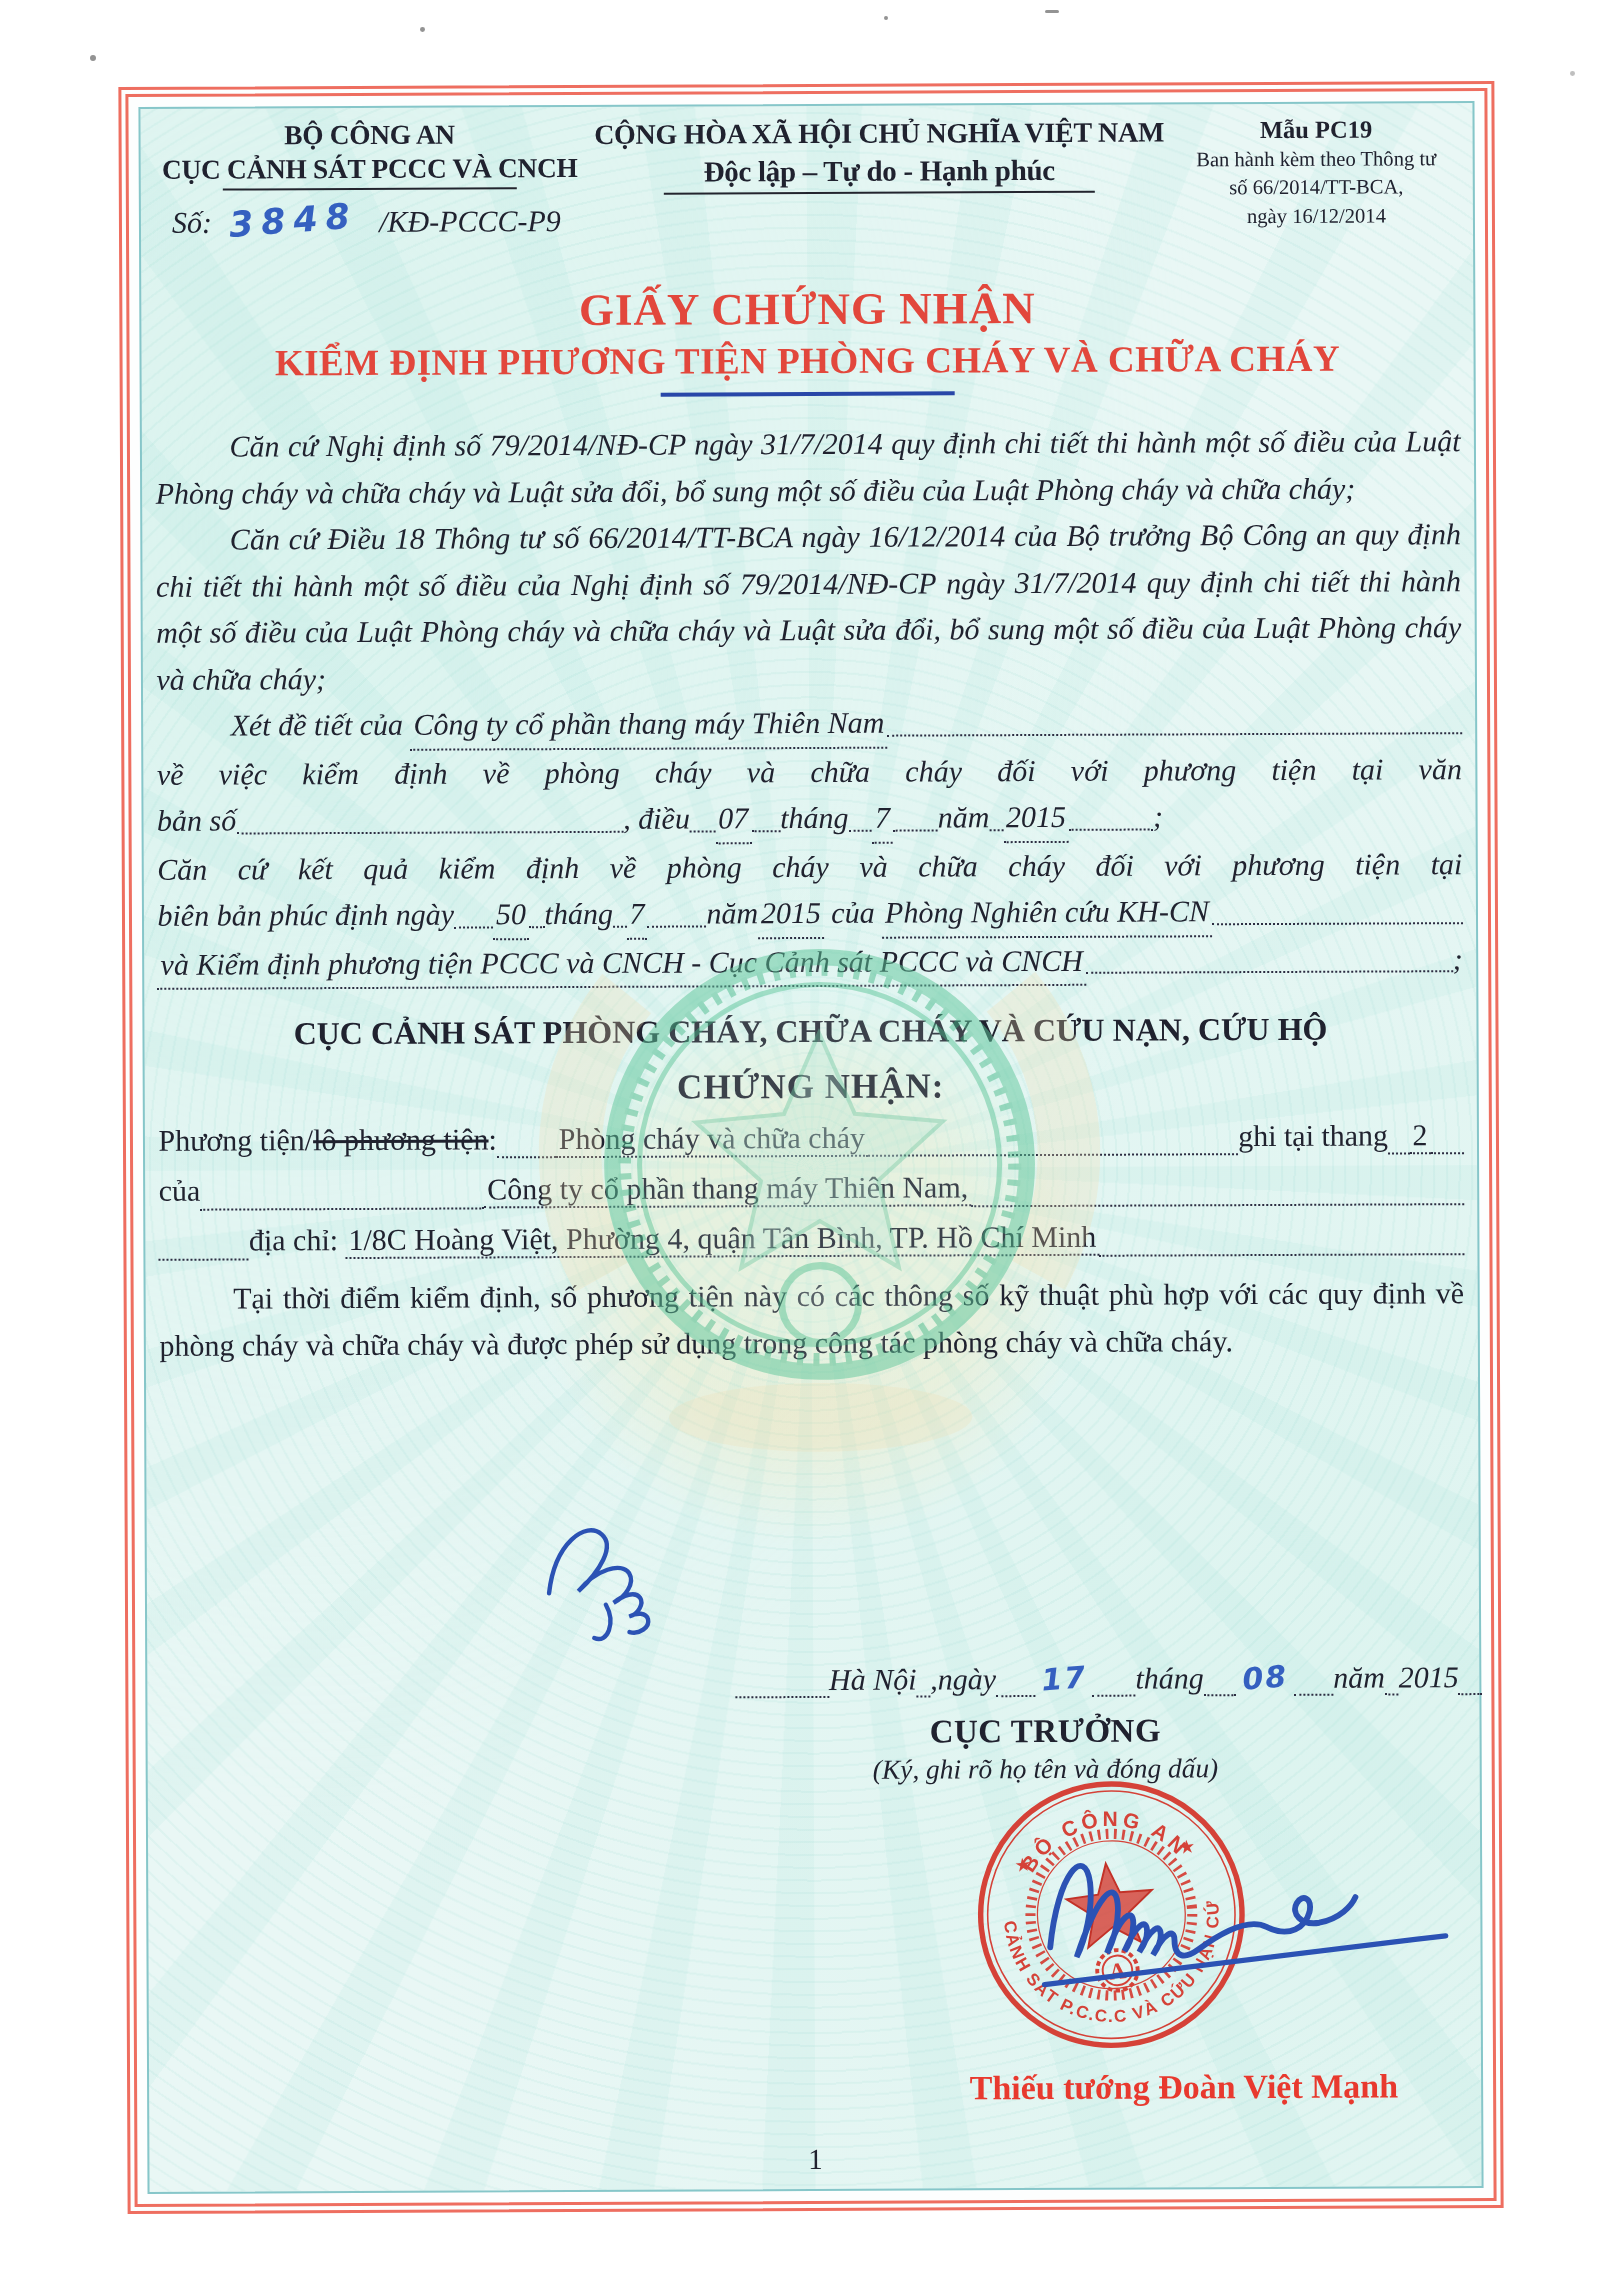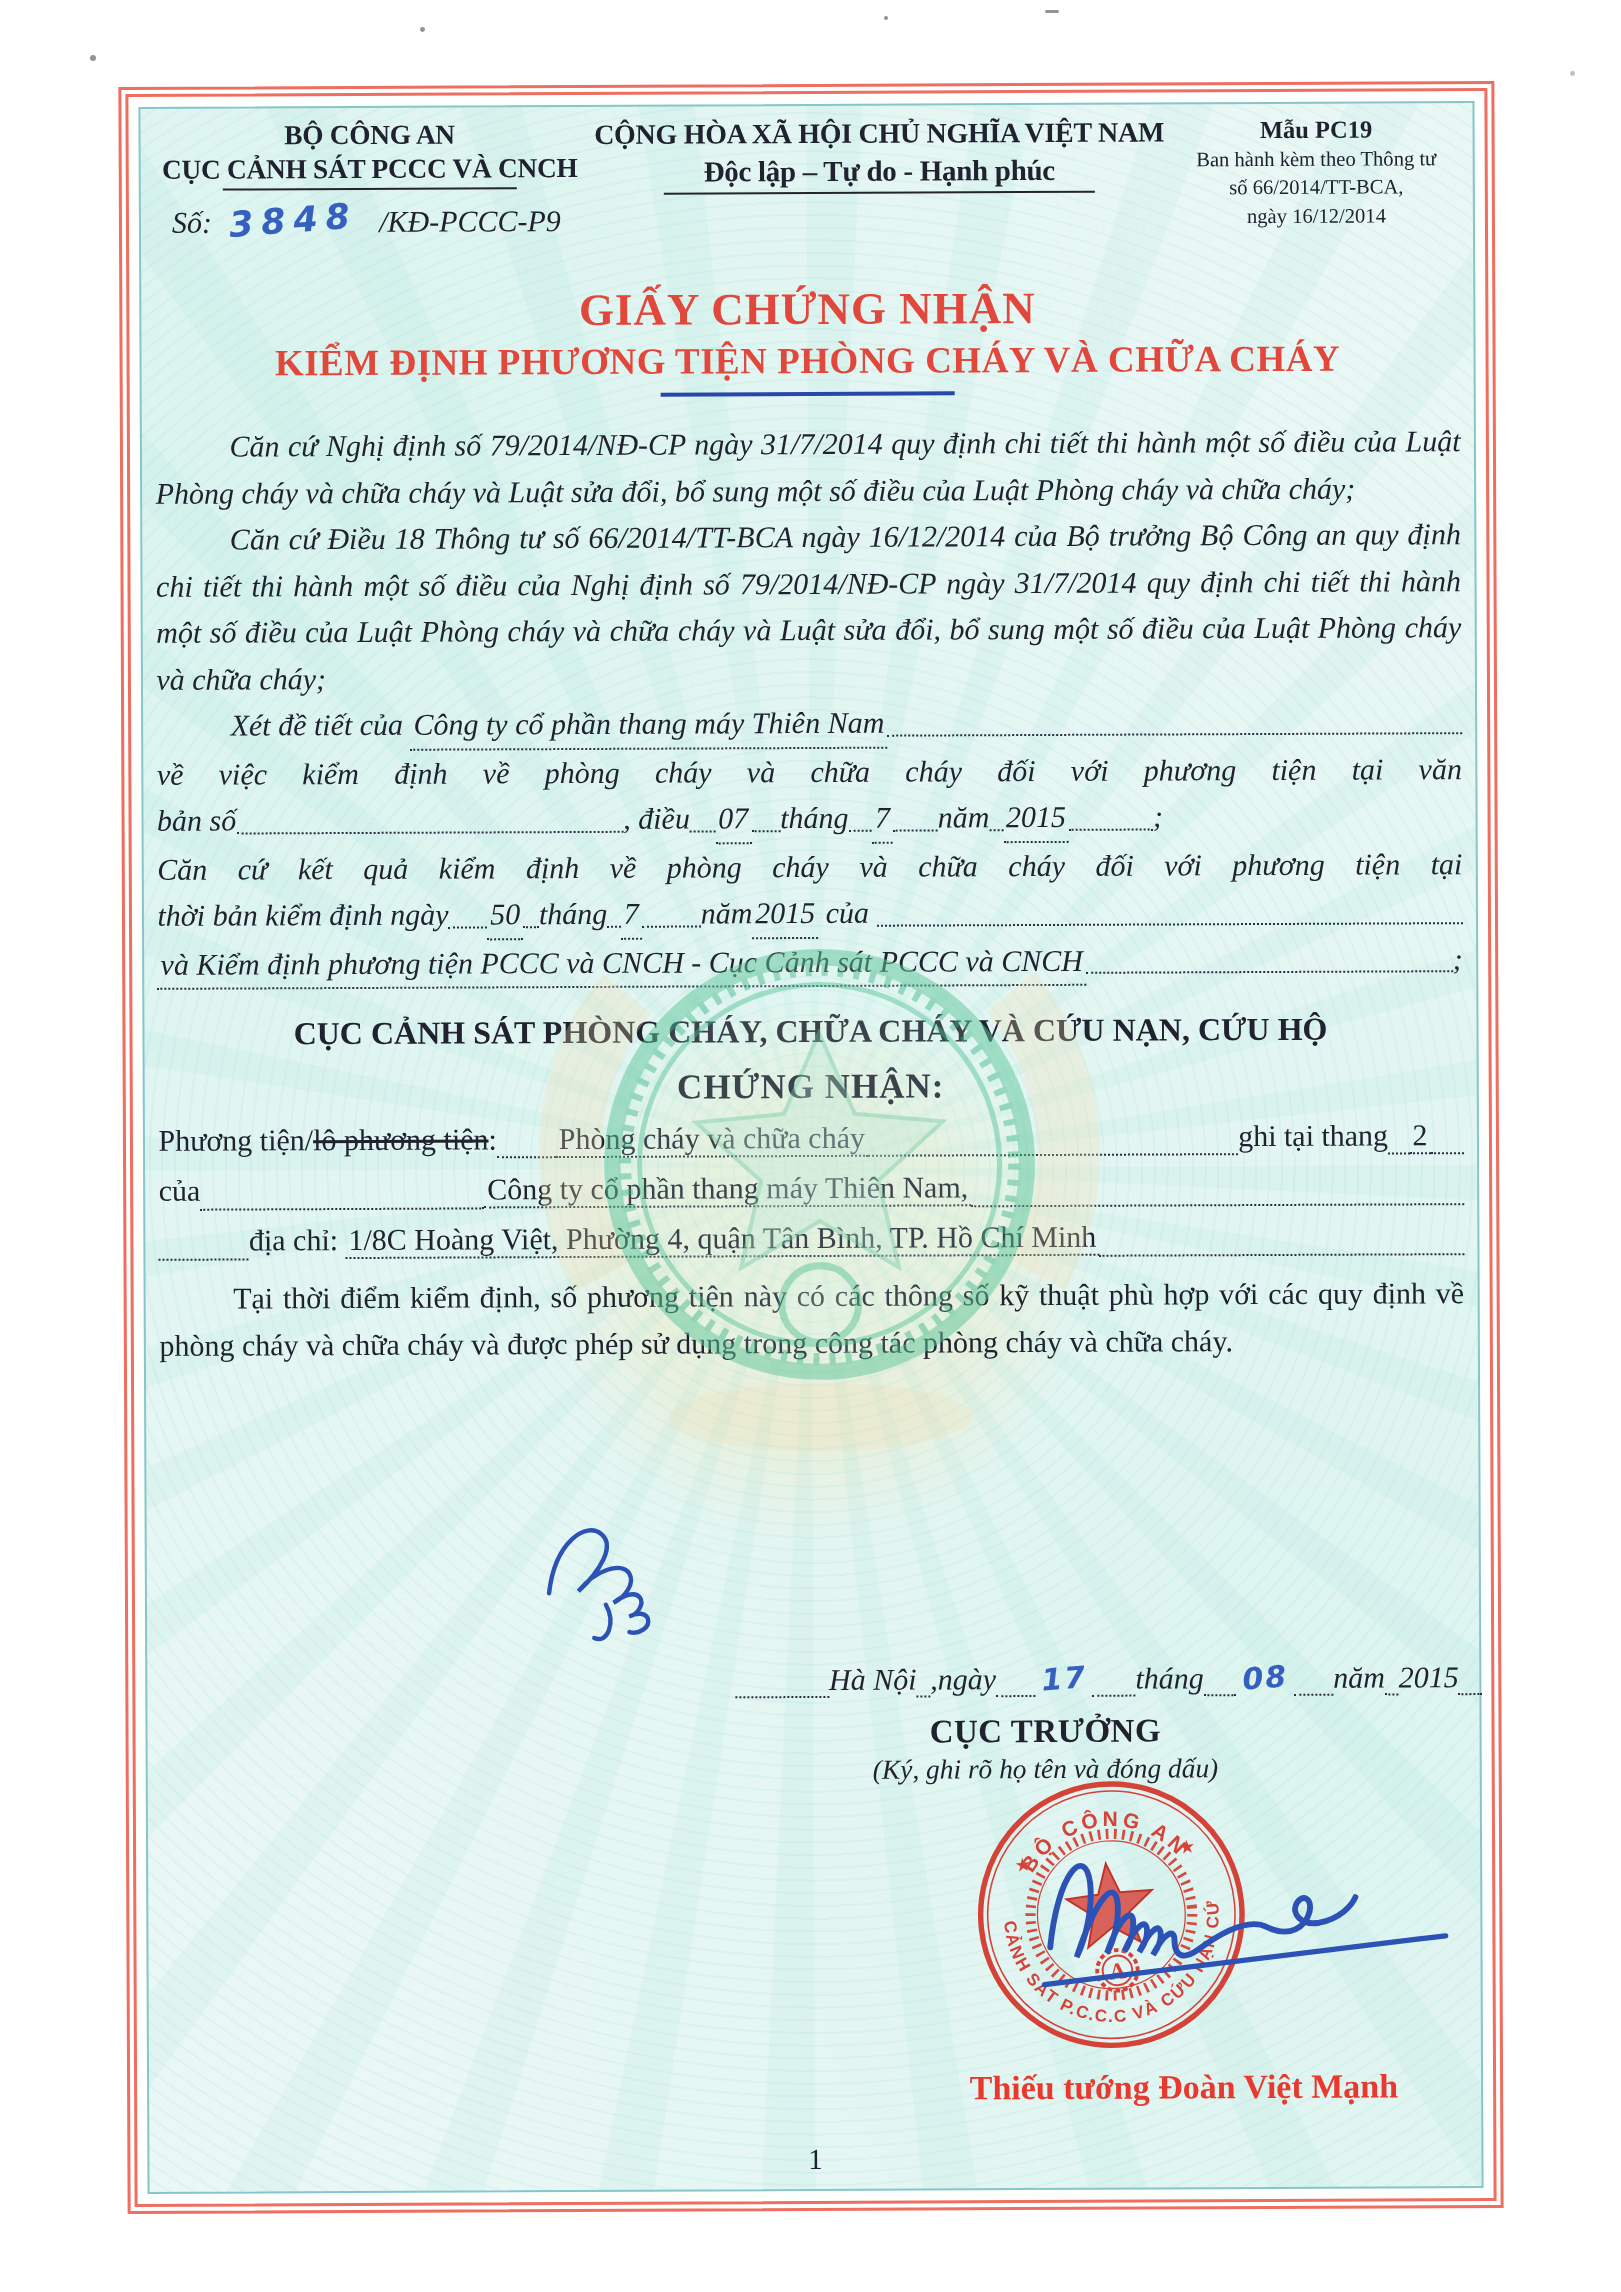--- a/index.html
+++ b/index.html
@@ -149,31 +149,32 @@
         <span class="dots" style="width:45px;"></span>
         <span>năm</span>
         <span class="dots" style="width:13.7px;"></span>
         <span class="typed">2015</span>
         <span class="dots" style="width:84px;"></span>
         <span>;</span>
       </div>
 
       <p class="jline"><span class="ind"></span><span>Căn cứ kết quả kiểm định về phòng cháy và chữa cháy đối với phương tiện tại</span></p>
       <div class="line">
-        <span>thời bản kiểm định ngày</span>
+        <span>biên bản phúc định ngày</span>
         <span class="dots" style="width:39px;"></span>
         <span class="typed">50</span>
         <span class="dots" style="width:15.7px;"></span>
         <span>tháng</span>
         <span class="dots" style="width:13.7px;"></span>
         <span class="typed">7</span>
         <span class="dots" style="width:59px;"></span>
         <span>năm</span>
         <span class="typed">2015</span>&nbsp;
         <span>của</span>&nbsp;
+        <span class="typed">Phòng Nghiên cứu KH-CN</span>
         <span class="dots dgrow"></span>
       </div>
       <div class="line">
         <span class="typed">và Kiểm định phương tiện PCCC và CNCH - Cục Cảnh sát PCCC và CNCH</span>
         <span class="dots dgrow"></span>
         <span>;</span>
       </div>
     </div>
 
     <div class="certhead">CỤC CẢNH SÁT PHÒNG CHÁY, CHỮA CHÁY VÀ CỨU NẠN, CỨU HỘ</div>

